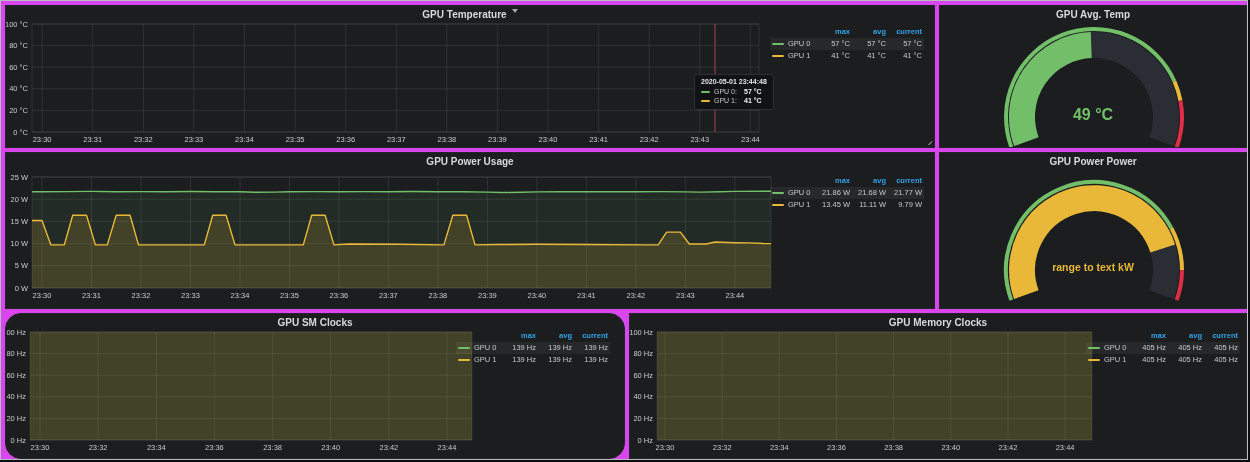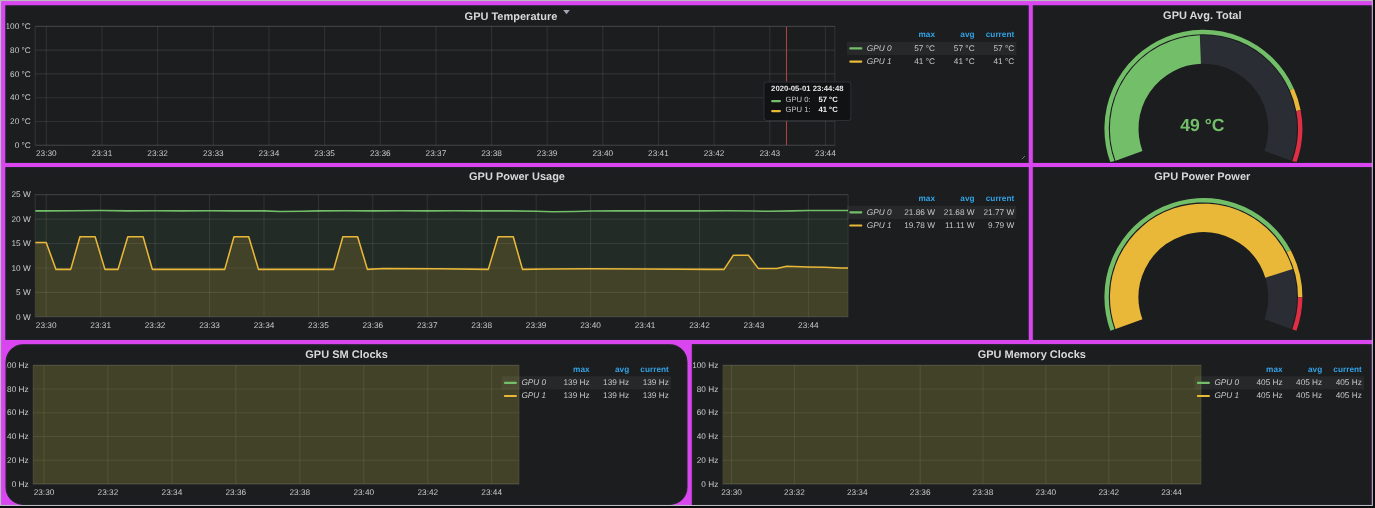--- a/index.html
+++ b/index.html
@@ -20,21 +20,21 @@
     display:inline-block; width:0; height:0; margin-left:5px; vertical-align:2px;
     border:3px solid transparent; border-top:4px solid #9fa7b3;
   }
   svg.chart { position:absolute; left:0; top:0; z-index:1; pointer-events:none; }
   svg.chart .grid { stroke:rgba(255,255,255,0.09); stroke-width:1; }
   svg.chart .plotborder { stroke:rgba(255,255,255,0.09); stroke-width:1; }
   svg.chart text.tick { fill:#c9cacb; font-size:7.5px; font-family:"Liberation Sans","DejaVu Sans",sans-serif; }
   .legend { position:absolute; z-index:4; font-size:7.5px; color:#c7c8c9; }
   .lrow { display:flex; align-items:center; height:12px; line-height:12px; padding:0 2px; }
   .lrow.hl { background:rgba(255,255,255,0.05); }
-  .lname { width:42px; display:flex; align-items:center; gap:4px; white-space:nowrap; cursor:pointer;font-style:italic; }
+  .lname { width:42px; display:flex; align-items:center; gap:4px; white-space:nowrap; cursor:pointer; }
   .lval { width:36px; text-align:right; white-space:nowrap; }
   .lhead .lval { color:#33A2E5; font-weight:bold; cursor:pointer; }
   .dash { display:inline-block; width:12px; height:2px; border-radius:1px; flex:0 0 12px; }
   .tooltip {
     position:absolute; z-index:6; background:rgba(17,18,20,0.95);
     border:1px solid #2c2f33; border-radius:3px; padding:3px 6px 4px 6px;
     font-size:7px; color:#c7c8c9; white-space:nowrap;
   }
   .tt-time { font-weight:bold; color:#e6e6e6; margin-bottom:2px; }
   .tt-row { display:flex; align-items:center; gap:4px; height:9px; }
@@ -147,21 +147,21 @@
       <div class="tt-row">
         <i class="dash" style="background: rgb(234, 184, 57);"></i>
         <span class="tt-name">GPU 1:</span>
         <span class="tt-val">41 °C</span>
       </div>
     </div>
     <div class="resize-handle"></div>
   </div>
 
   <div class="panel" style="left:938px; top:4px; width:308px; height:143px;">
-    <div class="panel-title"><span>GPU Avg. Total</span></div>
+    <div class="panel-title"><span>GPU Avg. Temp</span></div>
     <svg class="chart" width="306" height="141">
         <path d="M 86.34 135.63 A 72 72 0 1 1 221.66 135.63" stroke="#2a2d33" stroke-width="26" fill="none"></path>
         <path d="M 86.34 135.63 A 72 72 0 0 1 151.24 39.05" stroke="#73BF69" stroke-width="26" fill="none"></path>
         <path d="M 71.31 141.10 A 88 88 0 0 1 234.39 75.21" stroke="#73BF69" stroke-width="4" fill="none"></path>
         <path d="M 234.39 75.21 A 88 88 0 0 1 240.44 94.51" stroke="#EAB839" stroke-width="4" fill="none"></path>
         <path d="M 240.44 94.51 A 88 88 0 0 1 236.69 141.10" stroke="#E02F44" stroke-width="4" fill="none"></path>
       </svg>
     <div class="gauge-value" style="top:100px; font-size:16px; color:#73BF69;text-align:center;">49 °C</div>
   </div>
 
@@ -237,36 +237,37 @@
           </span>
         <span class="lval">21.86 W</span>
         <span class="lval">21.68 W</span>
         <span class="lval">21.77 W</span>
       </div>
       <div class="lrow">
         <span class="lname">
             <i class="dash" style="background: rgb(234, 184, 57);"></i>
             <span>GPU 1</span>
           </span>
-        <span class="lval">19.78 W</span>
+        <span class="lval">13.45 W</span>
         <span class="lval">11.11 W</span>
         <span class="lval">9.79 W</span>
       </div>
     </div>
   </div>
 
   <div class="panel" style="left:938px; top:151px; width:308px; height:157px;">
     <div class="panel-title"><span>GPU Power Power</span></div>
     <svg class="chart" width="306" height="155">
         <path d="M 86.34 141.63 A 72 72 0 1 1 221.66 141.63" stroke="#2a2d33" stroke-width="26" fill="none"></path>
         <path d="M 86.34 141.63 A 72 72 0 1 1 222.71 95.47" stroke="#EAB839" stroke-width="26" fill="none"></path>
         <path d="M 71.31 147.10 A 88 88 0 0 1 231.41 75.15" stroke="#73BF69" stroke-width="4" fill="none"></path>
         <path d="M 231.41 75.15 A 88 88 0 0 1 242.00 117.31" stroke="#EAB839" stroke-width="4" fill="none"></path>
         <path d="M 242.00 117.31 A 88 88 0 0 1 236.69 147.10" stroke="#E02F44" stroke-width="4" fill="none"></path>
       </svg>
+    <div class="gauge-value" style="top:108px; font-size:10.5px; color:#EAB839;">range to text kW</div>
   </div>
 
   <div class="panel" style="left:4px; top:312px; width:620px; height:146px;border-radius:16px;">
     <div class="panel-title"><span>GPU SM Clocks</span></div>
     <svg class="chart" width="618" height="144">
         <defs>
           <clipPath id="gpu_sm_clocks-clip">
             <rect x="24" y="18" width="442" height="108"></rect>
           </clipPath>
         </defs>

